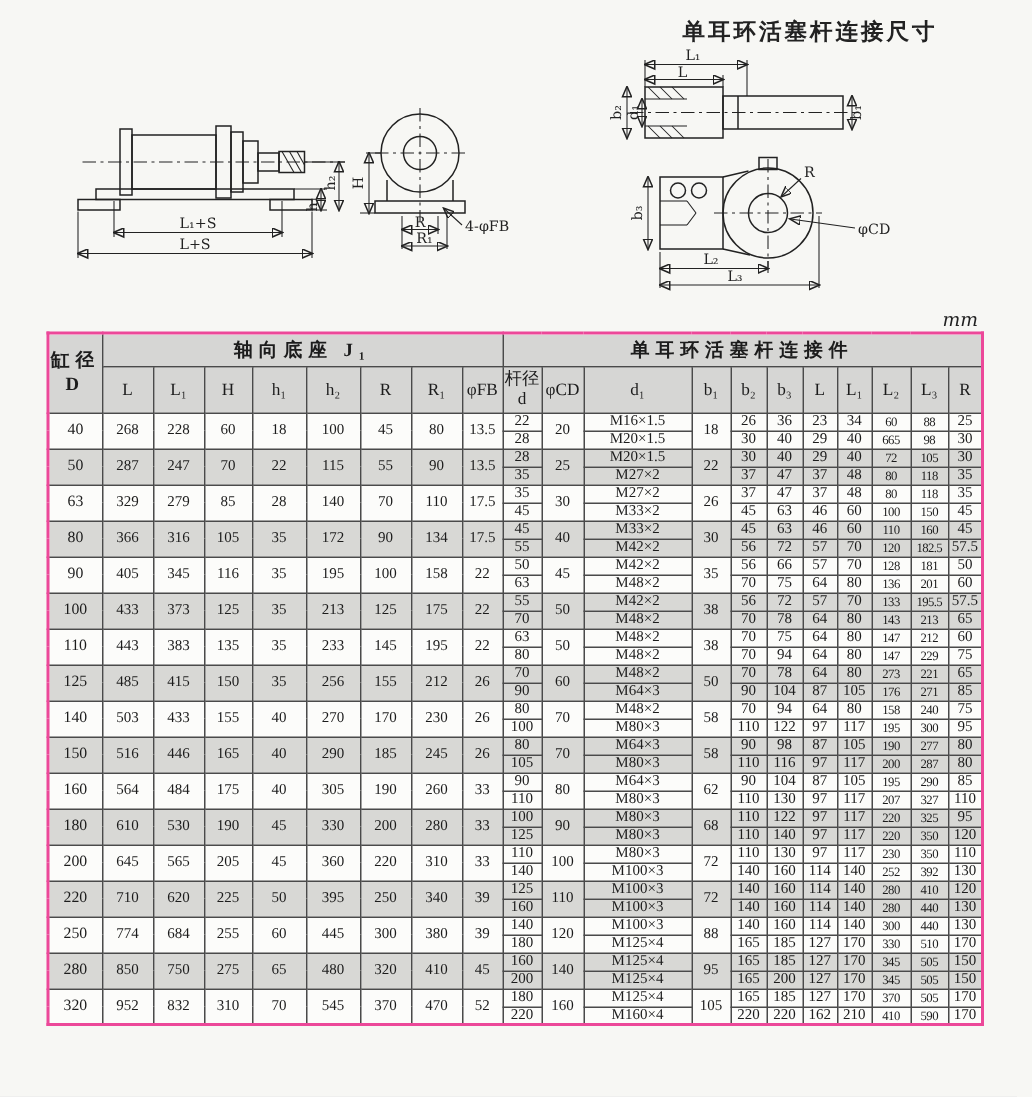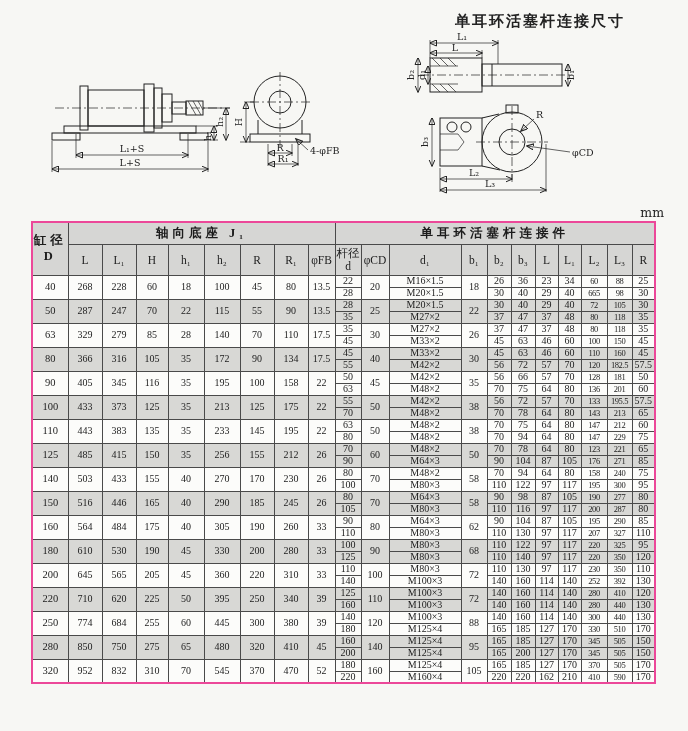--- a/index.html
+++ b/index.html
@@ -26,21 +26,21 @@
     font-size:15px;font-weight:bold;letter-spacing:2px;}
   
   svg.draw{position:absolute;left:0;top:0;}
   svg.draw line,svg.draw rect,svg.draw circle,svg.draw path,svg.draw polygon{
     stroke:var(--ink);fill:none;stroke-width:1;}
   svg.draw .thin{stroke-width:0.7;}
   svg.draw .cl{stroke-dasharray:9 3 2 3;stroke-width:0.7;}
   svg.draw text{fill:var(--ink);font-size:9.5px;stroke:none;
     font-family:"DejaVu Serif","Liberation Serif",serif;}
   
-  .unit{position:absolute;right:24px;top:205px;font-size:12.5px;}
+  .unit{position:absolute;right:36px;top:205px;font-size:12.5px;font-style:italic;}
   
   table.dims{
     position:absolute;left:31px;top:221px;width:617px;
     border-collapse:collapse;table-layout:fixed;
     border:2px solid #ec4899;
     font-family:Liberation Serif, serif;
   }
   table.dims th,table.dims td{
     border:1px solid var(--border);text-align:center;vertical-align:middle;
     padding:0;font-weight:normal;color:#1c1c1c;overflow:hidden;white-space:nowrap;
@@ -504,21 +504,21 @@
           <td rowspan="2">212</td>
           <td rowspan="2">26</td>
           <td class="c-rod">70</td>
           <td rowspan="2">60</td>
           <td class="c-thread">M48×2</td>
           <td rowspan="2">50</td>
           <td>70</td>
           <td>78</td>
           <td>64</td>
           <td>80</td>
-          <td class="c-sm">123</td>
+          <td class="c-sm">273</td>
           <td class="c-sm">221</td>
           <td>65</td>
         </tr>
         <tr class="shade">
           <td class="c-rod">90</td>
           <td class="c-thread">M64×3</td>
           <td>90</td>
           <td>104</td>
           <td>87</td>
           <td>105</td>

